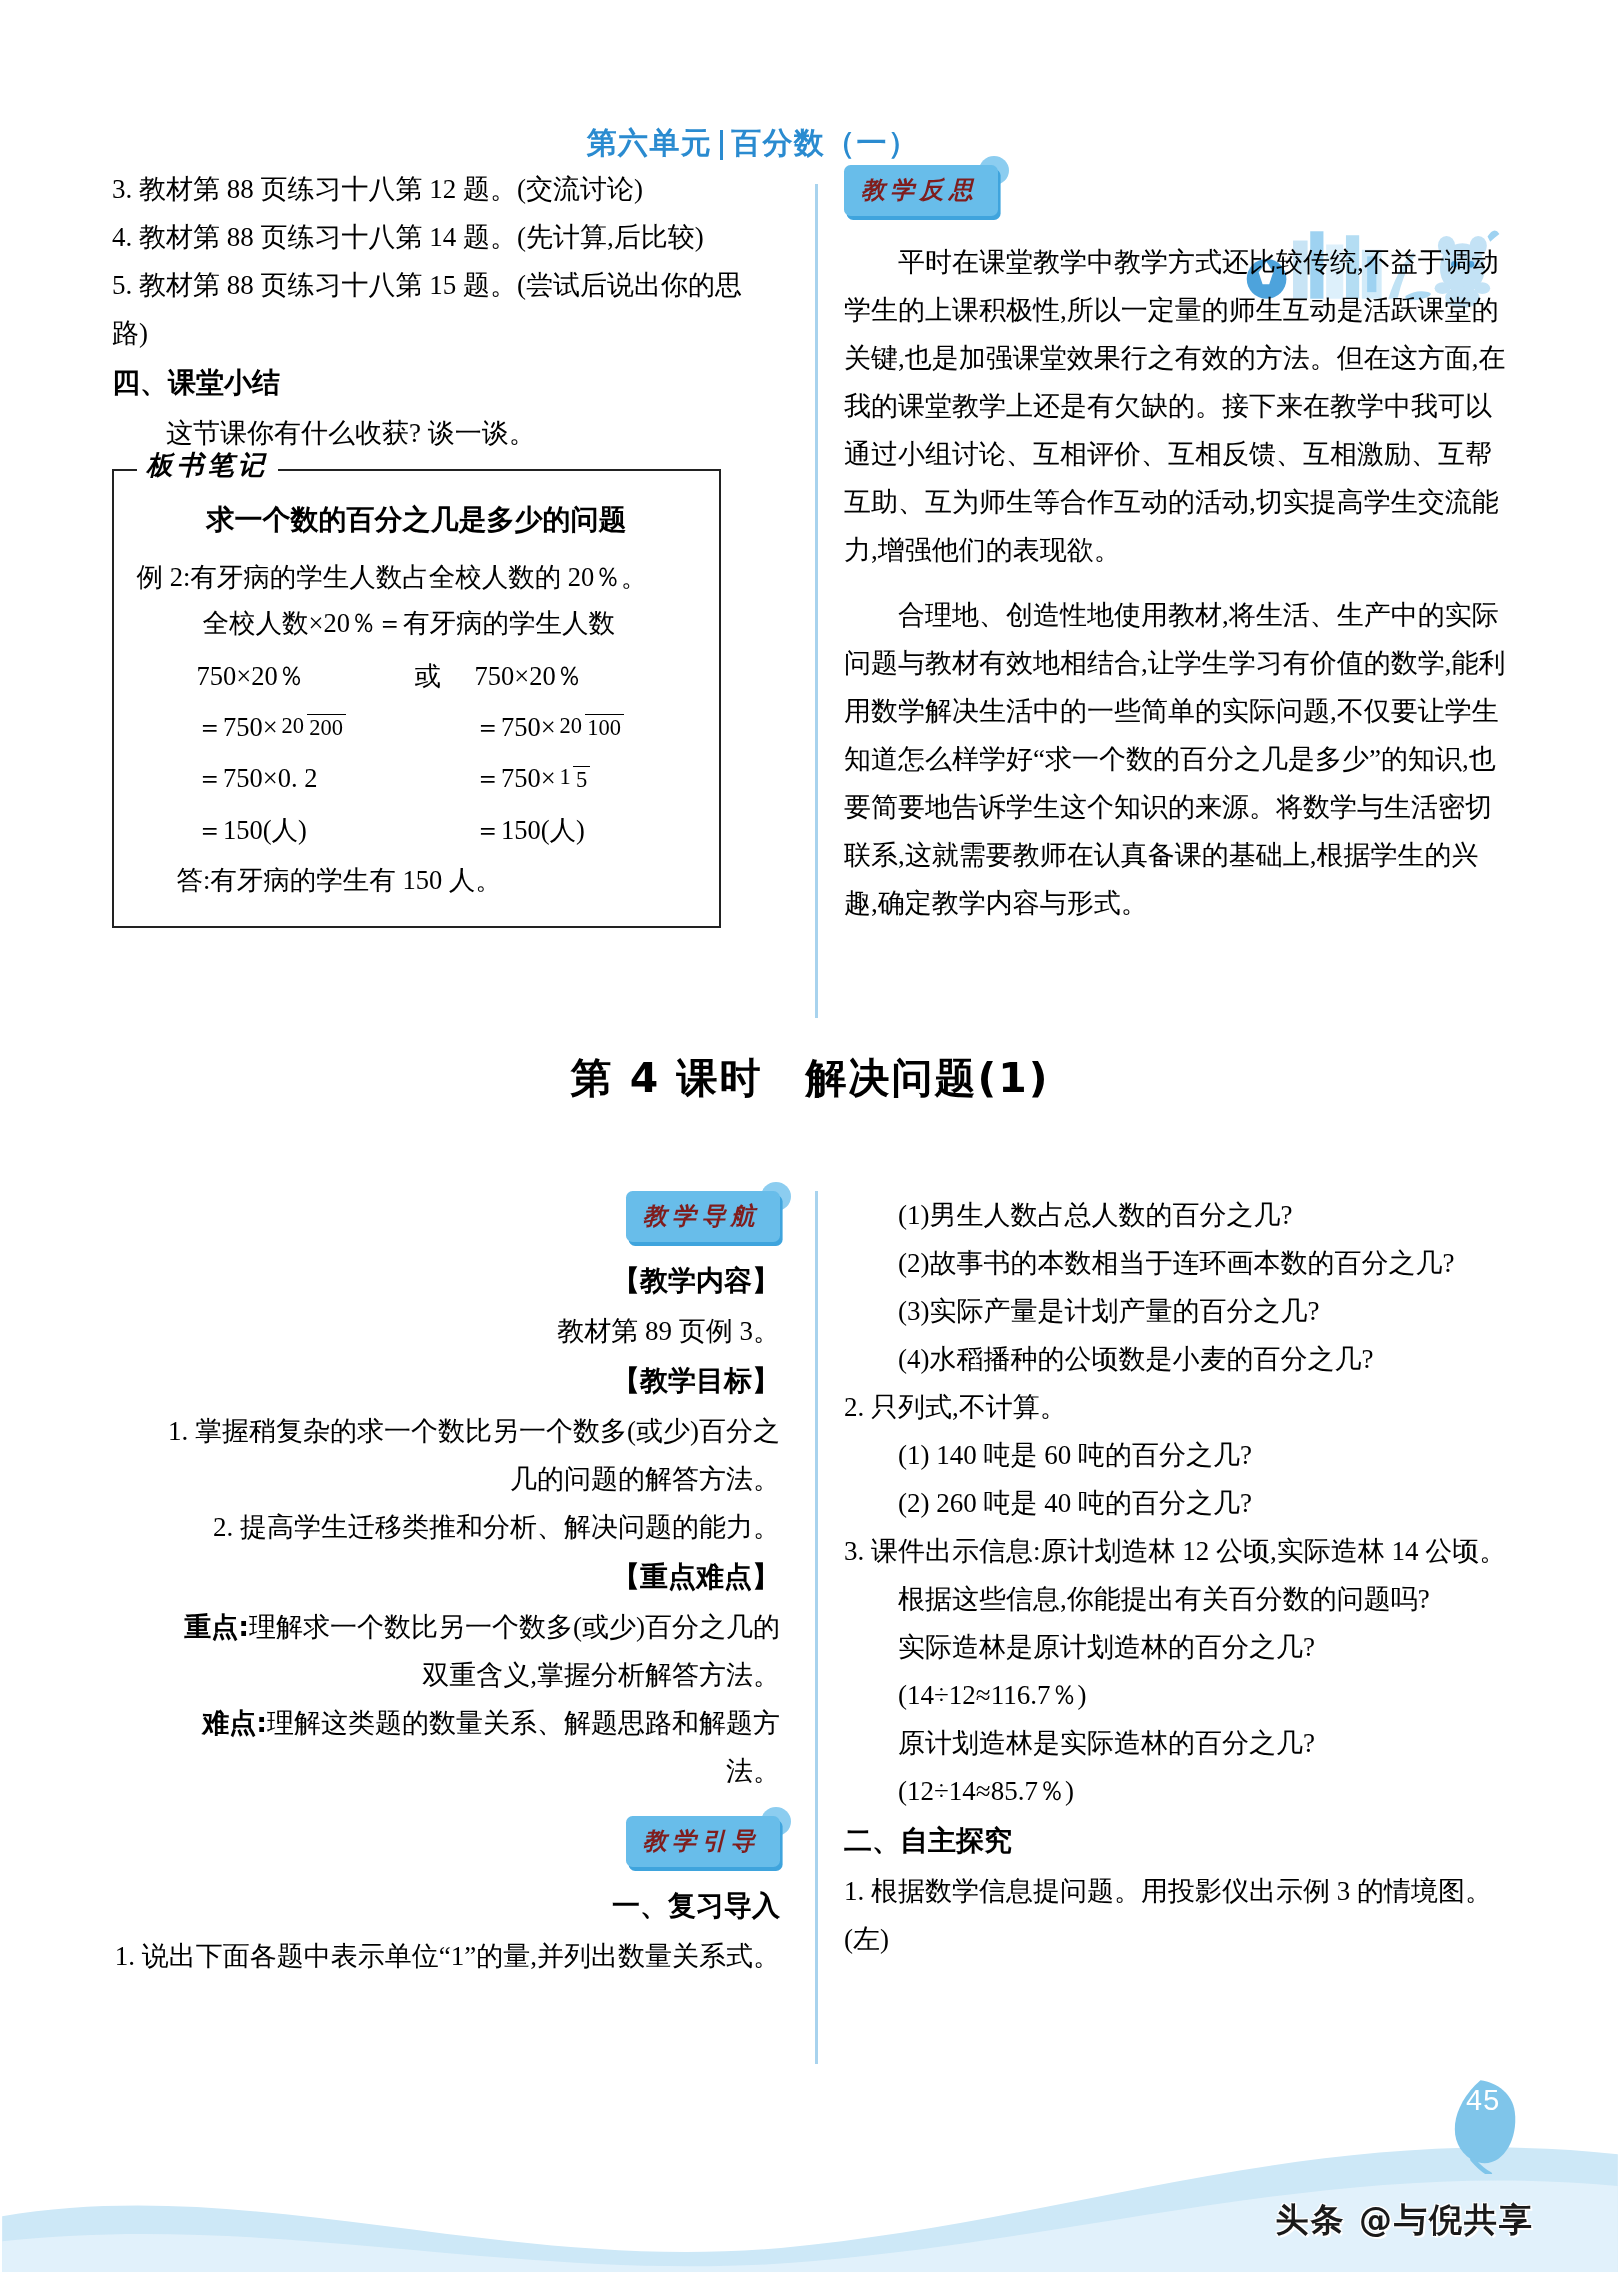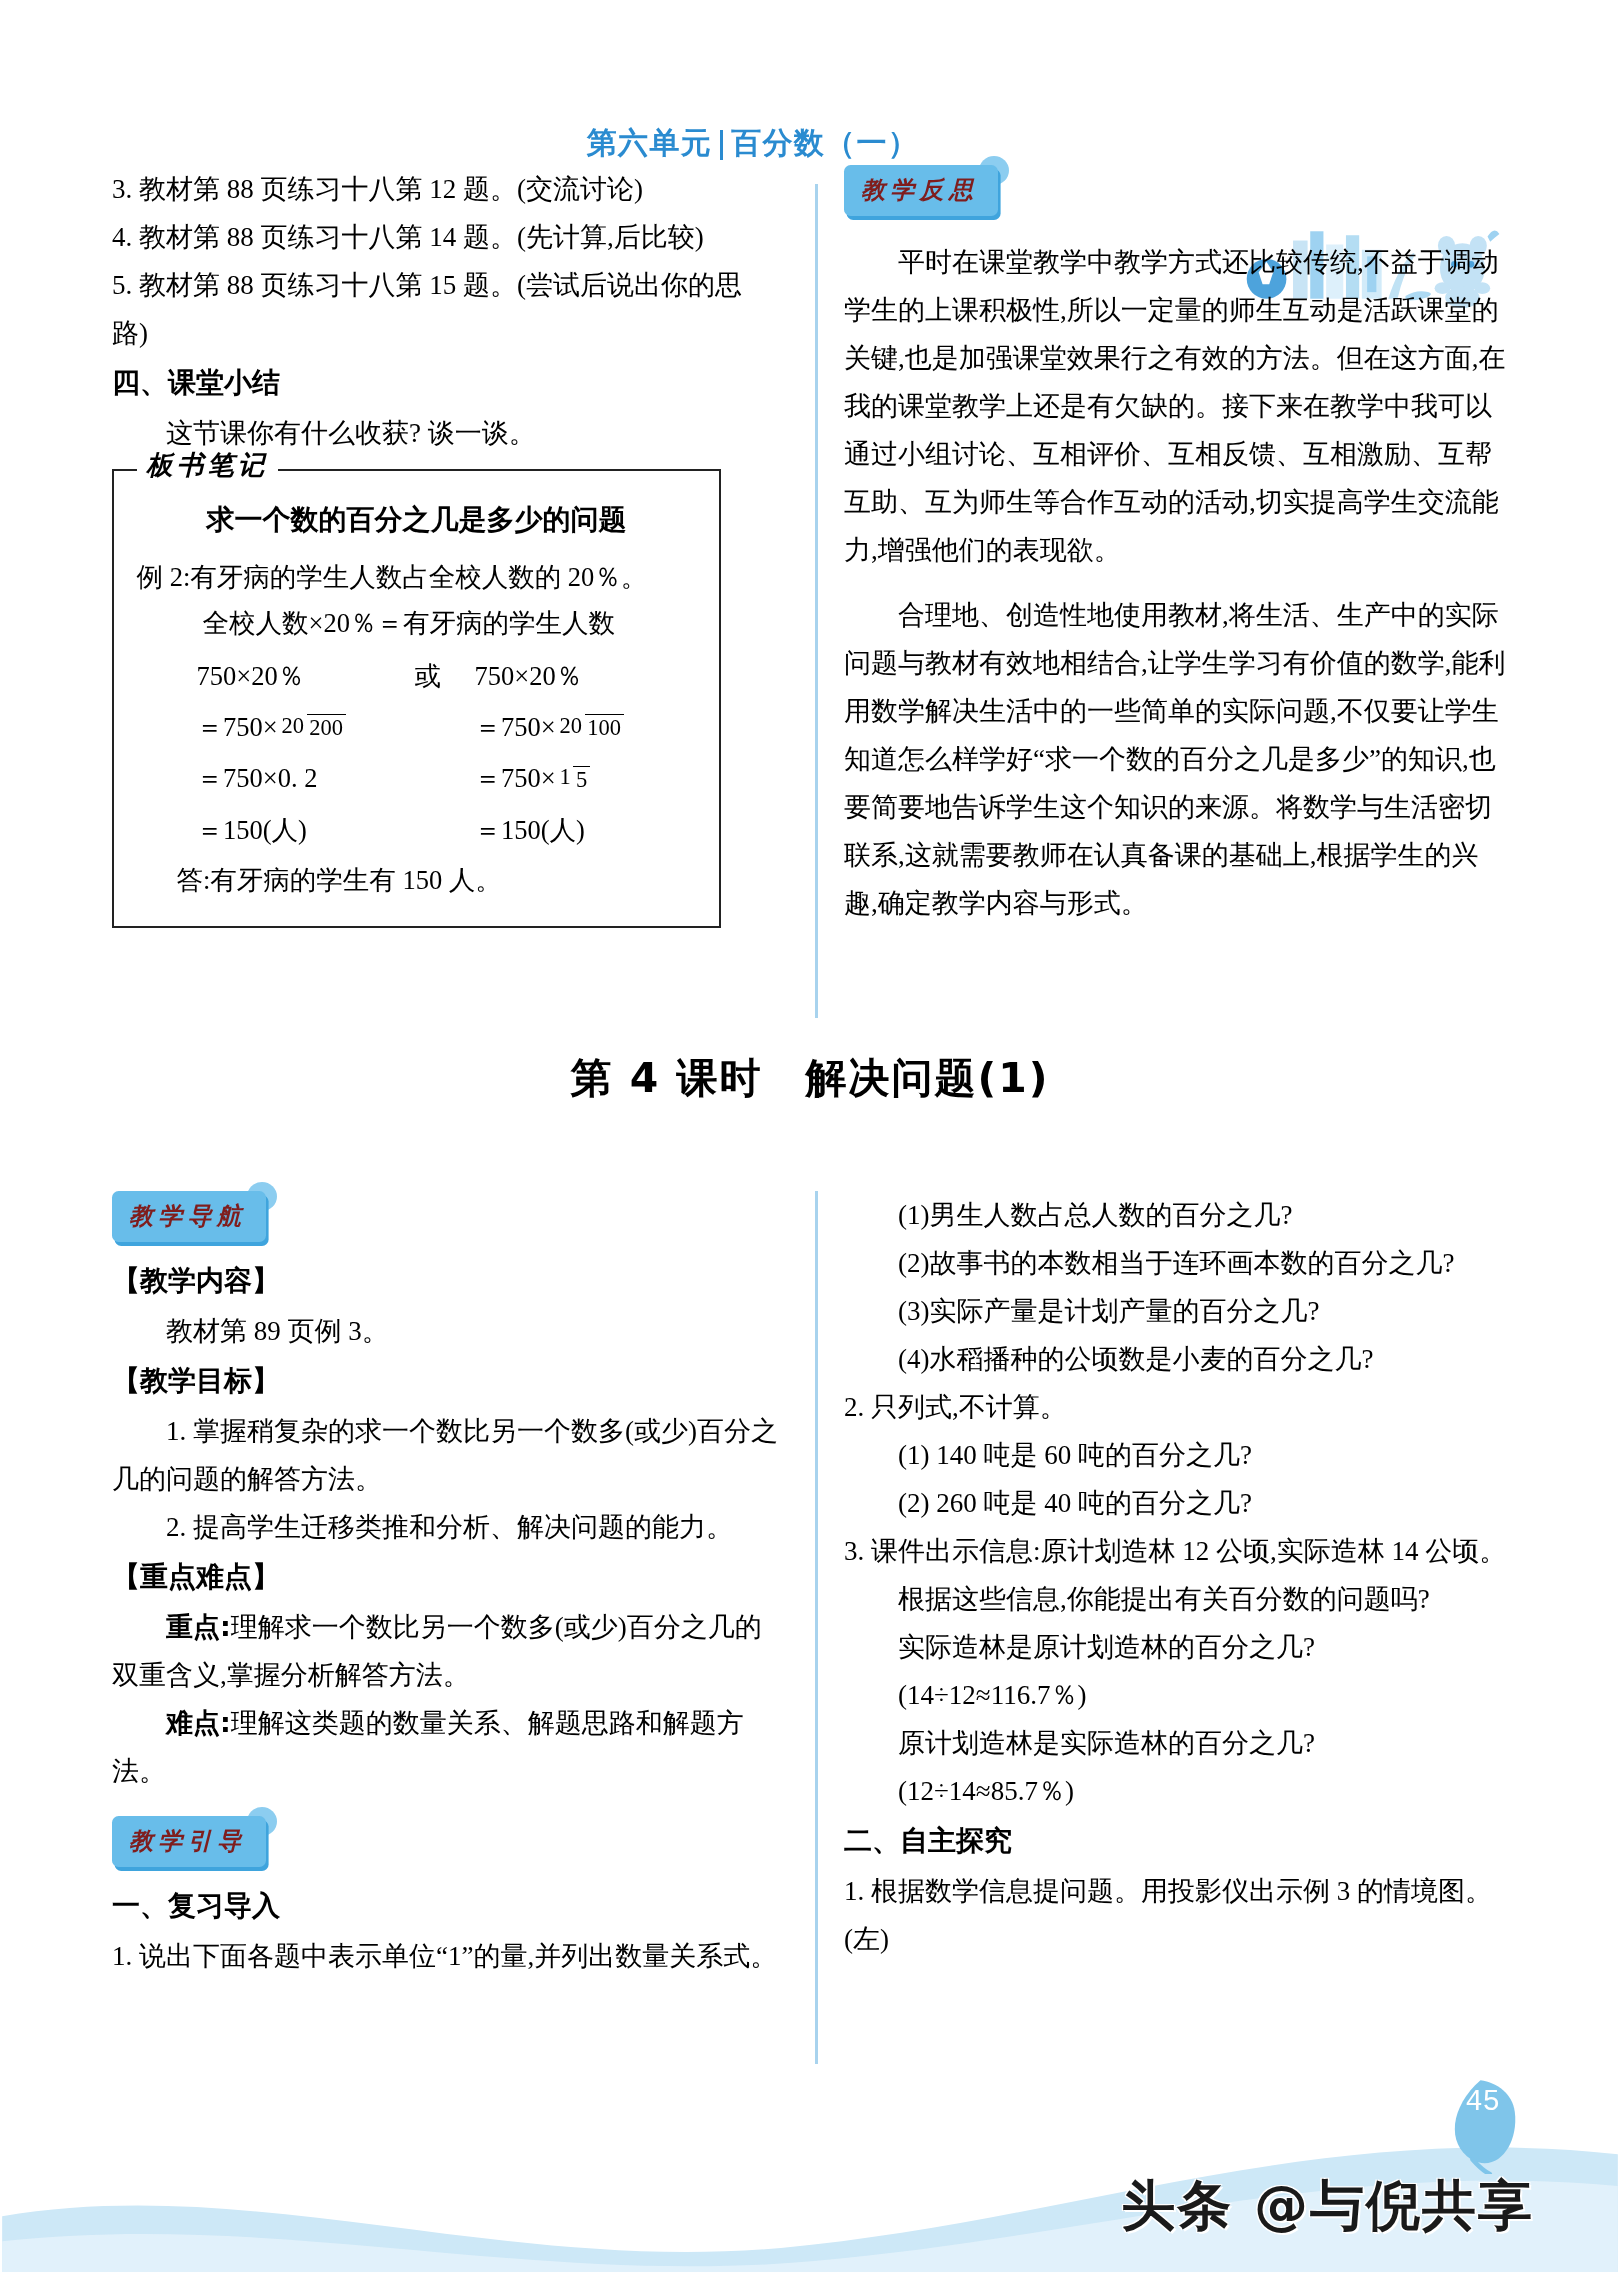--- a/index.html
+++ b/index.html
@@ -119,42 +119,42 @@
   
   .lesson-title{
     position:absolute;left:0;right:0;top:1051px;
     text-align:center;
     font-family:"DejaVu Sans","Liberation Sans",sans-serif;
     font-weight:bold;font-size:41px;letter-spacing:2px;
   }
 
   
   .col2{position:absolute;top:1191px;}
-  .col2-left{left:112px;width:668px;}
+  .col2-left{left:112px;width:668px;text-align:right;}
   .col2-right{left:844px;width:668px;}
   .vrule2{
     position:absolute;left:815px;top:1191px;width:2.6px;height:873px;
     background:#a8d3ee;
   }
 
   
   .wave{
     position:absolute;left:0;bottom:0;width:1620px;height:198px;overflow:hidden;
     pointer-events:none;
   }
   .pageno{
     position:absolute;right:120px;bottom:154px;
     font-family:Liberation Mono, monospace;
     font-size:29px;color:#ffffff;font-weight:normal;
     z-index:5;
   }
   .watermark{
     position:absolute;right:86px;bottom:30px;
     font-family:"DejaVu Sans","Liberation Sans",sans-serif;
-    font-weight:bold;font-size:54px;
+    font-weight:bold;font-size:33px;
     color:#1a1a1a;letter-spacing:2px;
     text-shadow:2px 2px 0 #fff, -1.3px -1.3px 0 #fff, 1.3px -1.3px 0 #fff, -1.3px 1.3px 0 #fff;
     z-index:6;white-space:nowrap;
   }
 </style>
 </head>
 <body>
 
 <div class="page">
 

